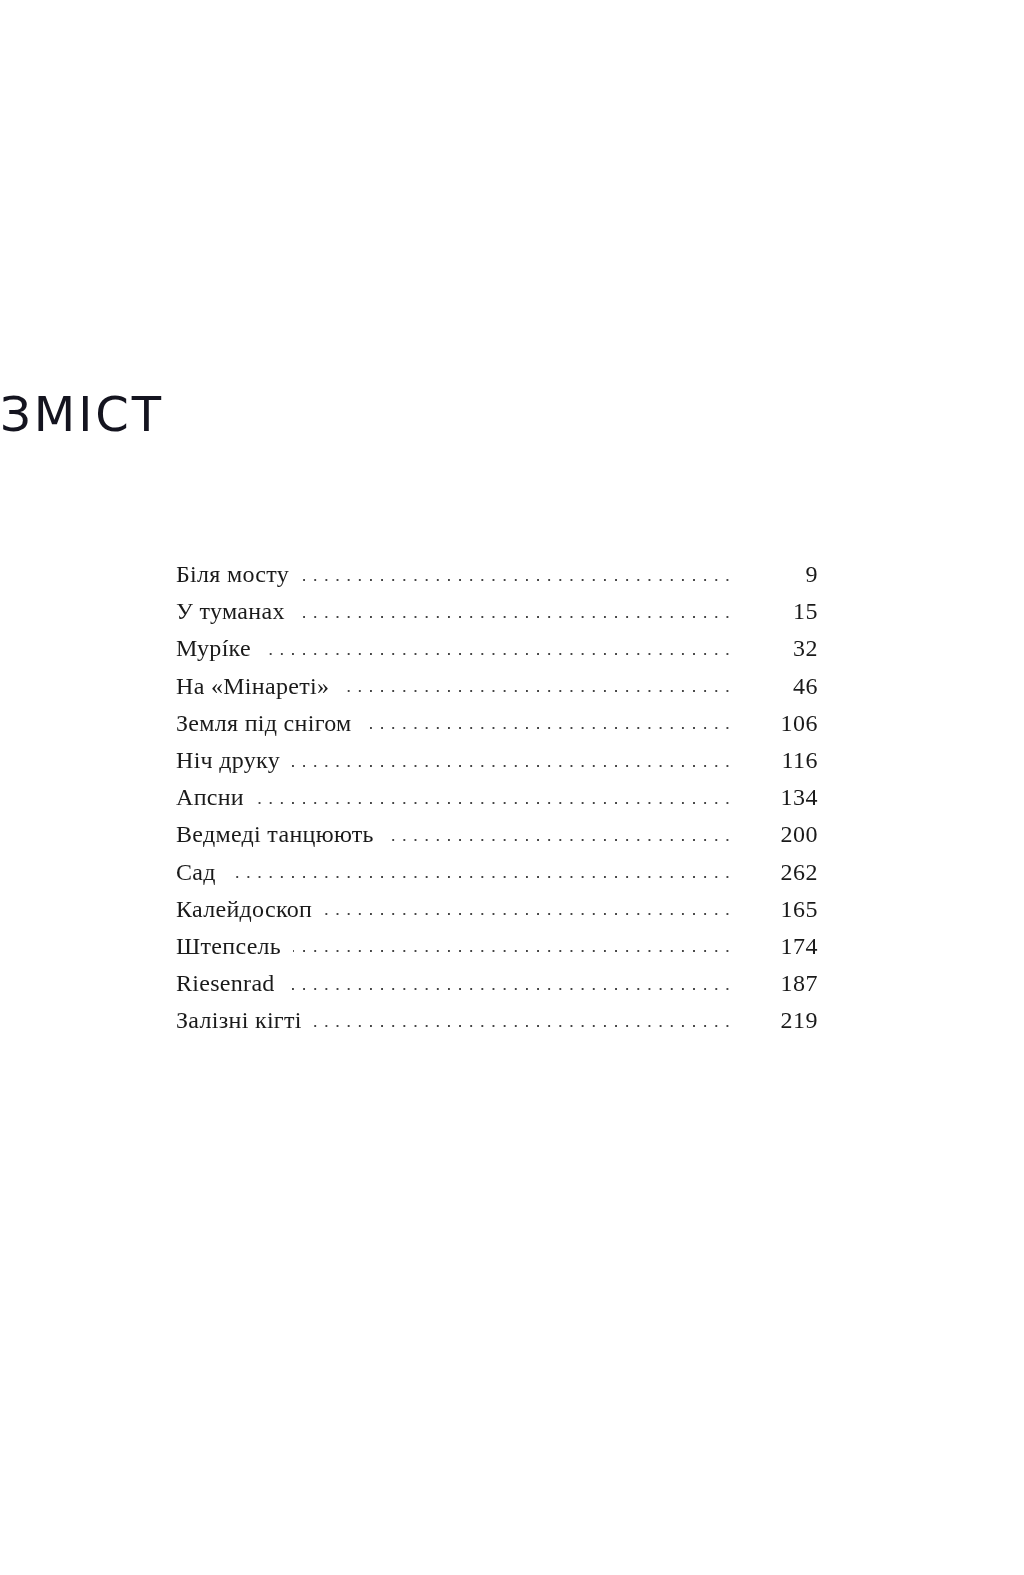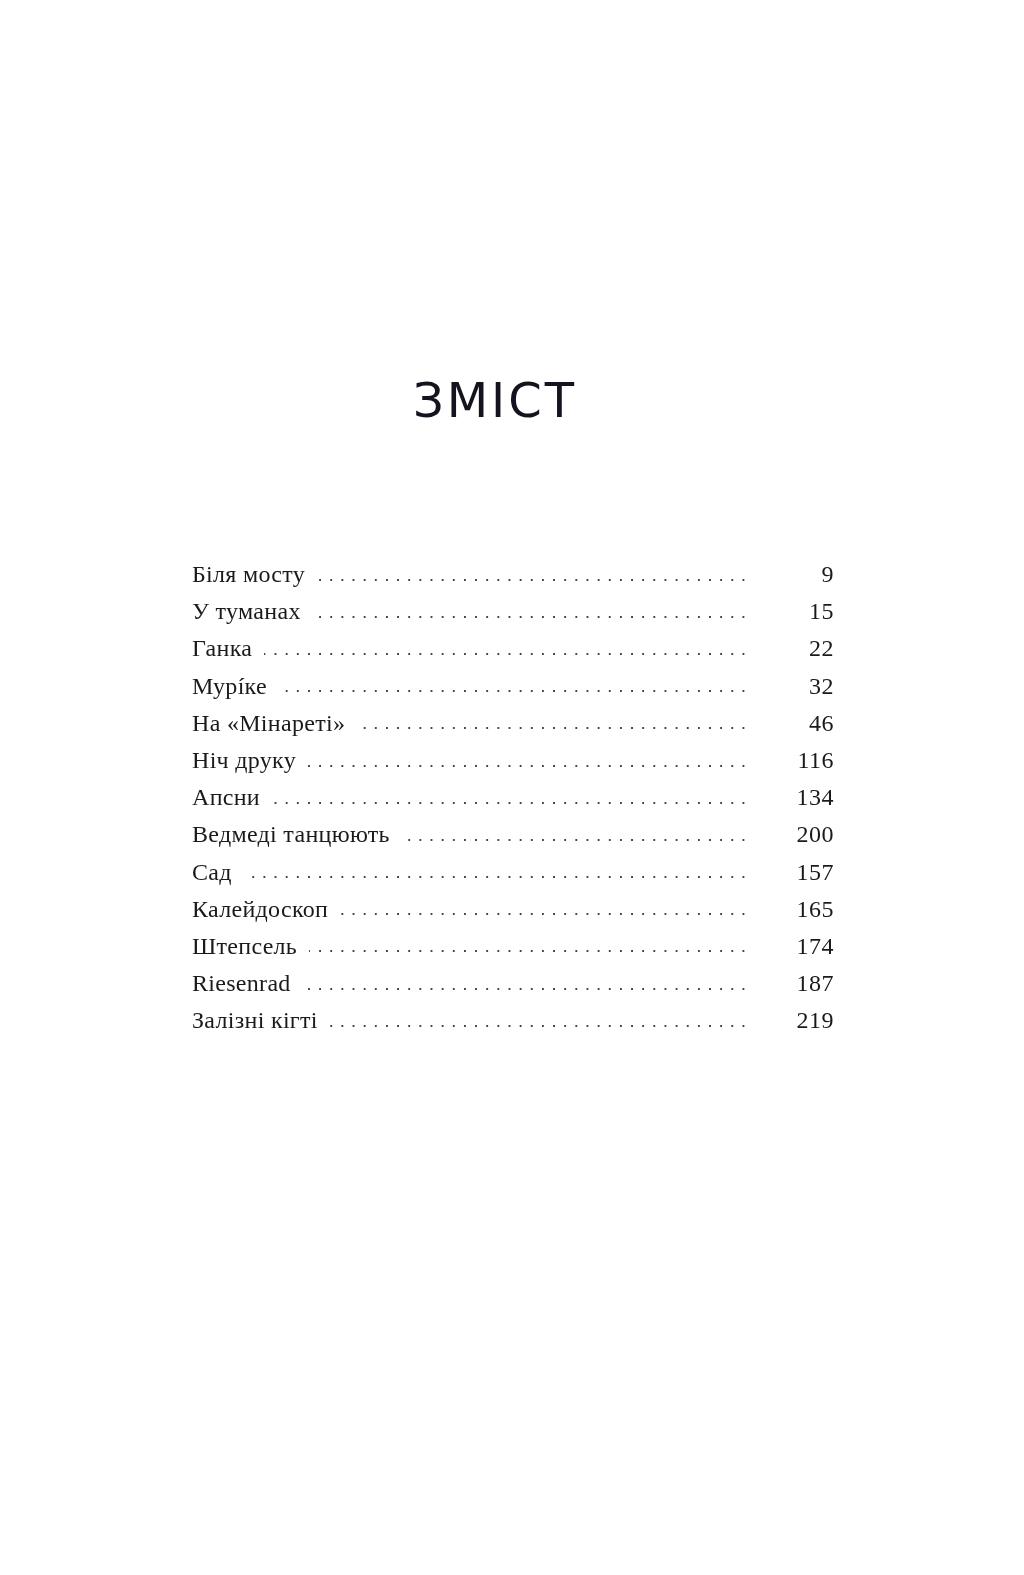--- a/index.html
+++ b/index.html
@@ -9,35 +9,34 @@
     }
     body {
       width: 1024px;
       height: 1575px;
       position: relative;
       overflow: hidden;
       color: #161622;
     }
     .page-title {
       position: absolute;
-      top: 340px;
+      top: 354px;
       left: 0;
       width: 990px;
-      text-align: center;
       font-family: "DejaVu Sans", sans-serif;
       font-size: 48px;
       font-weight: 500;
       letter-spacing: 3px;
       color: #14141f;
       line-height: 56px;
     }
     .toc {
       position: absolute;
       top: 556px;
-      left: 192px;
+      left: 176px;
       width: 642px;
     }
     .toc-row {
       position: relative;
       height: 37.2px;
       display: flex;
       align-items: center;
       font-family: "Liberation Serif", "DejaVu Serif", serif;
       font-size: 24px;
       color: #1a1a1a;
@@ -85,52 +84,52 @@
     <span class="toc-title">Біля мосту</span>
     <span class="toc-page">9</span>
   </div>
   <div class="toc-row">
     <span class="toc-leader"></span>
     <span class="toc-title">У туманах</span>
     <span class="toc-page">15</span>
   </div>
   <div class="toc-row">
     <span class="toc-leader"></span>
-    <span class="toc-title">Ганка</span>
-    <span class="toc-page">22</span>
-  </div>
-  <div class="toc-row">
-    <span class="toc-leader"></span>
     <span class="toc-title">Мурíке</span>
     <span class="toc-page">32</span>
   </div>
   <div class="toc-row">
     <span class="toc-leader"></span>
     <span class="toc-title">На «Мінареті»</span>
     <span class="toc-page">46</span>
+  </div>
+  <div class="toc-row">
+    <span class="toc-leader"></span>
+    <span class="toc-title">Земля під снігом</span>
+    <span class="toc-page">106</span>
   </div>
   <div class="toc-row">
     <span class="toc-leader"></span>
     <span class="toc-title">Ніч друку</span>
     <span class="toc-page">116</span>
   </div>
   <div class="toc-row">
     <span class="toc-leader"></span>
     <span class="toc-title">Апсни</span>
     <span class="toc-page">134</span>
   </div>
   <div class="toc-row">
     <span class="toc-leader"></span>
     <span class="toc-title">Ведмеді танцюють</span>
     <span class="toc-page">200</span>
   </div>
   <div class="toc-row">
     <span class="toc-leader"></span>
     <span class="toc-title">Сад</span>
-    <span class="toc-page">157</span>
+    <span class="toc-page">262</span>
   </div>
   <div class="toc-row">
     <span class="toc-leader"></span>
     <span class="toc-title">Калейдоскоп</span>
     <span class="toc-page">165</span>
   </div>
   <div class="toc-row">
     <span class="toc-leader"></span>
     <span class="toc-title">Штепсель</span>
     <span class="toc-page">174</span>

